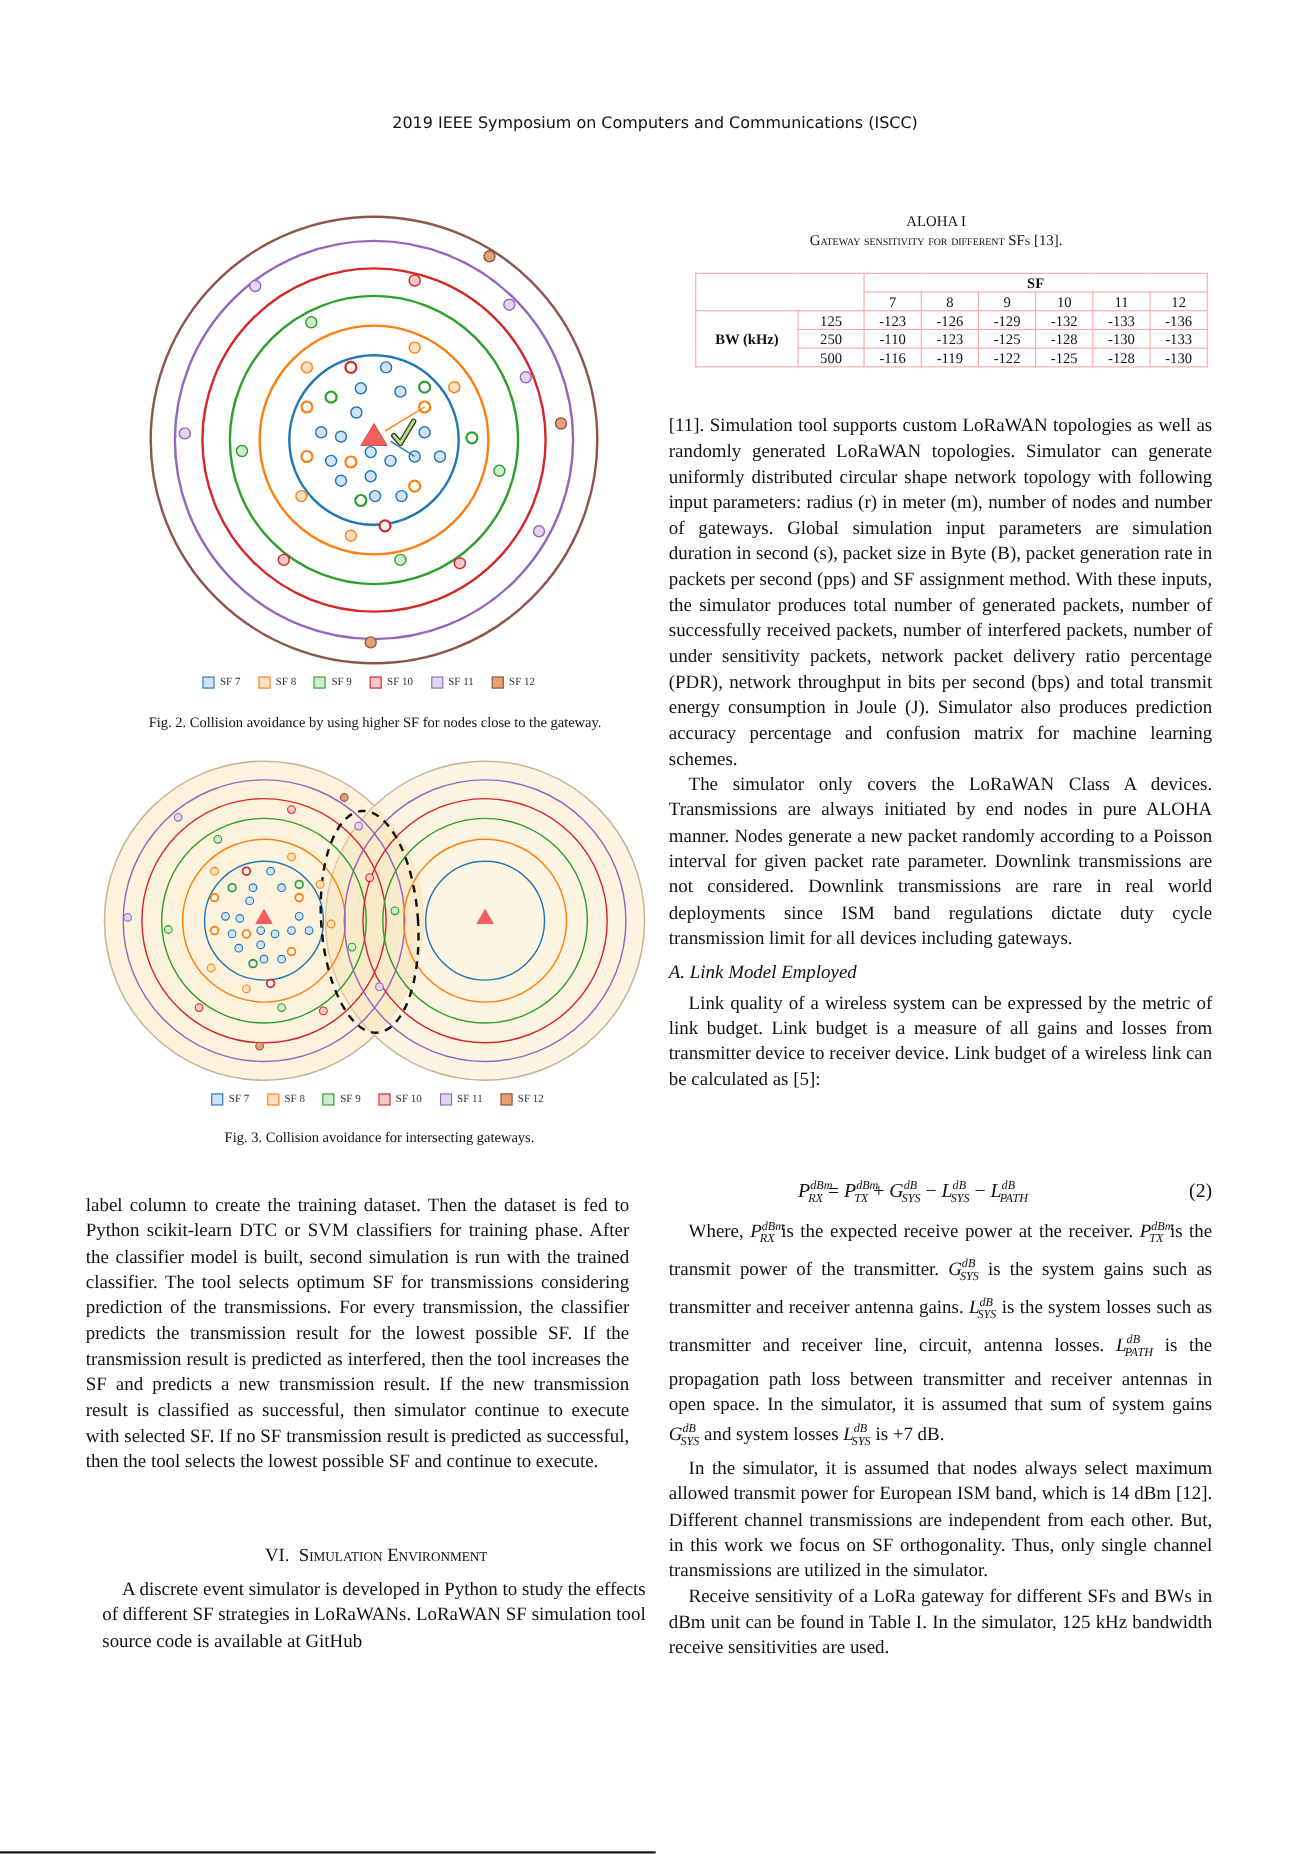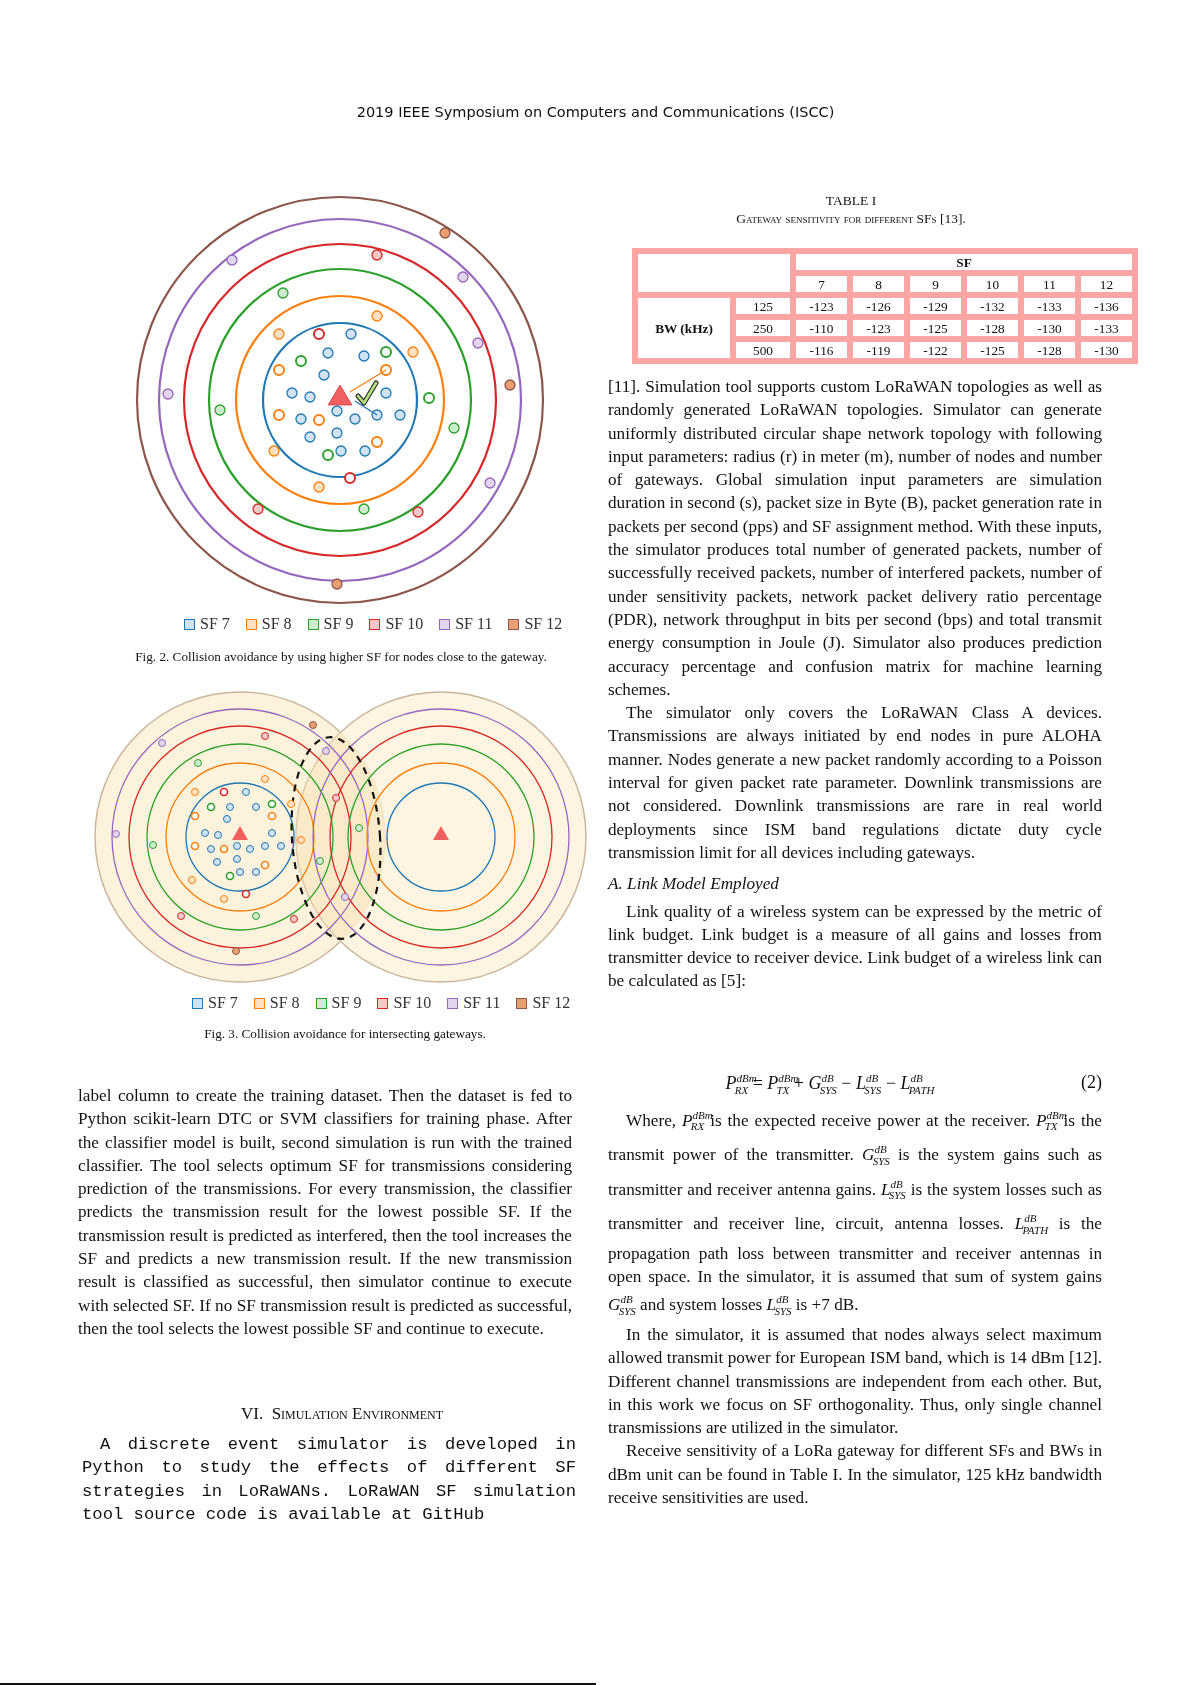--- a/index.html
+++ b/index.html
@@ -6,25 +6,25 @@
   body{width:1191px;height:1685px;position:relative;overflow:hidden;font-family:"Liberation Serif","DejaVu Serif",serif;color:#111;}
   .abs{position:absolute;}
   .header{left:0;top:104px;width:1191px;text-align:center;font-family:"DejaVu Sans","Liberation Sans",sans-serif;font-size:14.5px;color:#111;}
   .para{font-size:17.2px;line-height:23.3px;text-align:justify;}
   .para p{margin:0;}
   .para p.ind{text-indent:18px;}
   .caption{font-size:13.2px;text-align:center;}
   .sc{font-variant:small-caps;}
   .tbl-title{left:632px;top:192px;width:480px;text-align:center;font-size:13.5px;line-height:18px;}
   table.sens{position:absolute;left:632px;top:248px;border-collapse:collapse;font-size:13.3px;}
-  table.sens td{border:6px solid #fca5a5;padding:0 4px;text-align:center;height:16px;line-height:15px;}
+  table.sens td{border:1px solid #fca5a5;padding:0 4px;text-align:center;height:16px;line-height:15px;}
   .eq{left:600px;top:1068px;width:502px;font-size:18px;}
   sub,sup{font-size:11px;font-style:italic;}
   .mi{font-style:italic;}
-  .legend{display:flex;gap:0;font-size:16px;font-family:"Liberation Serif",serif;color:#333;}
+  .legend{display:flex;gap:0;font-size:10px;font-family:"Liberation Serif",serif;color:#333;}
   .legend .it{display:flex;align-items:center;margin-right:16px;}
   .legend .sw{width:9px;height:9px;border:1.6px solid;margin-right:5px;}
   .section-title{font-size:17px;text-align:center;}
   .subsec{font-size:17.2px;font-style:italic;}
   .footline{left:0;top:1683px;width:596px;height:2px;background:#111;}
 </style>
 </head>
 <body>
 
 <div class="abs header">2019 IEEE Symposium on Computers and Communications (ISCC)</div>
@@ -268,26 +268,26 @@
 
 <div class="abs caption" style="left:90px;top:1026px;width:510px;">Fig. 3.  Collision avoidance for intersecting gateways.</div>
 
 <div class="abs para" style="left:78px;top:1084px;width:494px;">
   <p>label column to create the training dataset. Then the dataset is fed to Python scikit-learn DTC or SVM classifiers for training phase. After the classifier model is built, second simulation is run with the trained classifier. The tool selects optimum SF for transmissions considering prediction of the transmissions. For every transmission, the classifier predicts the transmission result for the lowest possible SF. If the transmission result is predicted as interfered, then the tool increases the SF and predicts a new transmission result. If the new transmission result is classified as successful, then simulator continue to execute with selected SF. If no SF transmission result is predicted as successful, then the tool selects the lowest possible SF and continue to execute.</p>
 </div>
 <div class="abs section-title" style="left:95px;top:1404px;width:494px;">
   <span>VI.</span>&nbsp;
   <span class="sc">Simulation Environment</span>
 </div>
-<div class="abs para" style="left:82px;top:1433px;width:494px;font-family:Liberation Mono, monospace;">
+<div class="abs para" style="left:93px;top:1433px;width:494px;">
   <p class="ind">A discrete event simulator is developed in Python to study the effects of different SF strategies in LoRaWANs. LoRaWAN SF simulation tool source code is available at GitHub</p>
 </div>
 
 <div class="abs tbl-title" style="left:600px;width:502px;">
-  <div>TABLE I</div>
+  <div>ALOHA I</div>
   <div class="sc">Gateway sensitivity for different SFs [13].</div>
 </div>
 
 <table class="sens" style="left:632px;top:248px;">
   <tbody>
       <tr>
     <td colspan="2" rowspan="2" style="width:144px;"></td>
     <td colspan="6" style="font-weight:bold;">SF</td>
   </tr>
   <tr>

